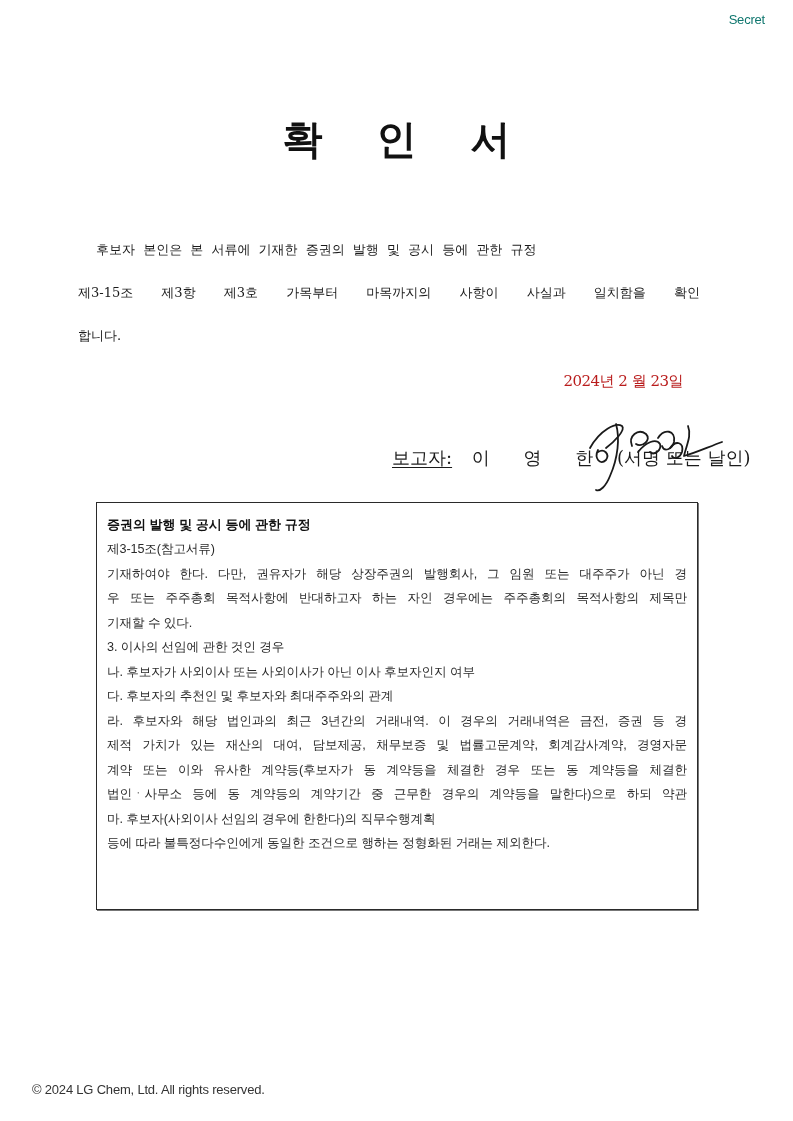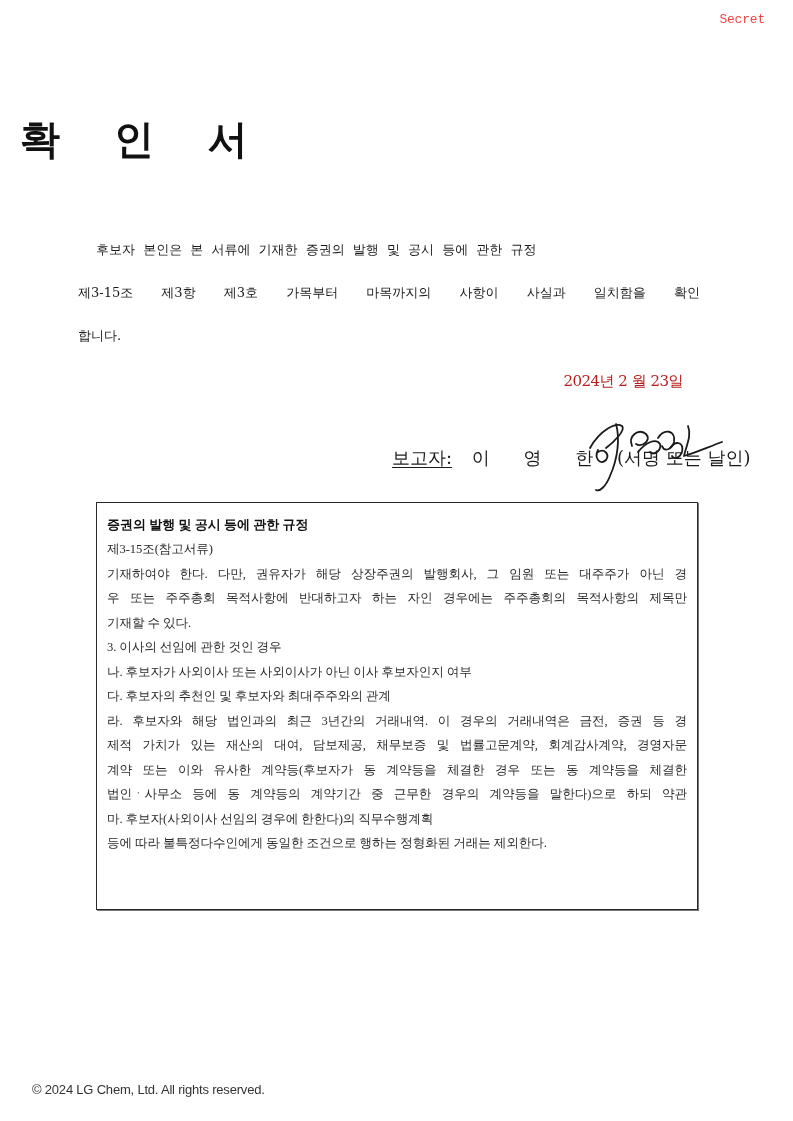--- a/index.html
+++ b/index.html
@@ -12,30 +12,31 @@
       height: 1121px;
       position: relative;
       overflow: hidden;
       color: #1a1a1a;
       font-family: "DejaVu Serif", "Liberation Serif", serif;
     }
     .classification {
       position: absolute;
       top: 12px;
       right: 28px;
-      font-family: Liberation Mono, monospace;
+      font-family: Liberation Sans, sans-serif;
       font-size: 13px;
-      color: #ef4444;
+      color: #0f766e;
       letter-spacing: -0.2px;
     }
     .doc-title {
       position: absolute;
       top: 112px;
       left: 0;
       width: 793px;
+      text-align: center;
       font-family: "DejaVu Sans", sans-serif;
       font-weight: bold;
       font-size: 40px;
       letter-spacing: 20px;
       color: #111;
       padding-left: 20px;
       box-sizing: border-box;
     }
     .statement {
       position: absolute;
@@ -81,21 +82,21 @@
     }
     .reg-box {
       position: absolute;
       top: 502px;
       left: 96px;
       width: 602px;
       height: 408px;
       border: 1.5px solid #2a2a2a;
       box-sizing: border-box;
       padding: 10px 10px 8px 10px;
-      font-family: Liberation Serif, serif;
+      font-family: Liberation Sans, sans-serif;
       font-size: 12.6px;
       color: #2a2a2a;
       box-shadow: 1px 1px 0 #777;
     }
     .reg-box .reg-title {
       font-weight: bold;
       font-size: 13px;
       line-height: 24px;
       color: #111;
     }

